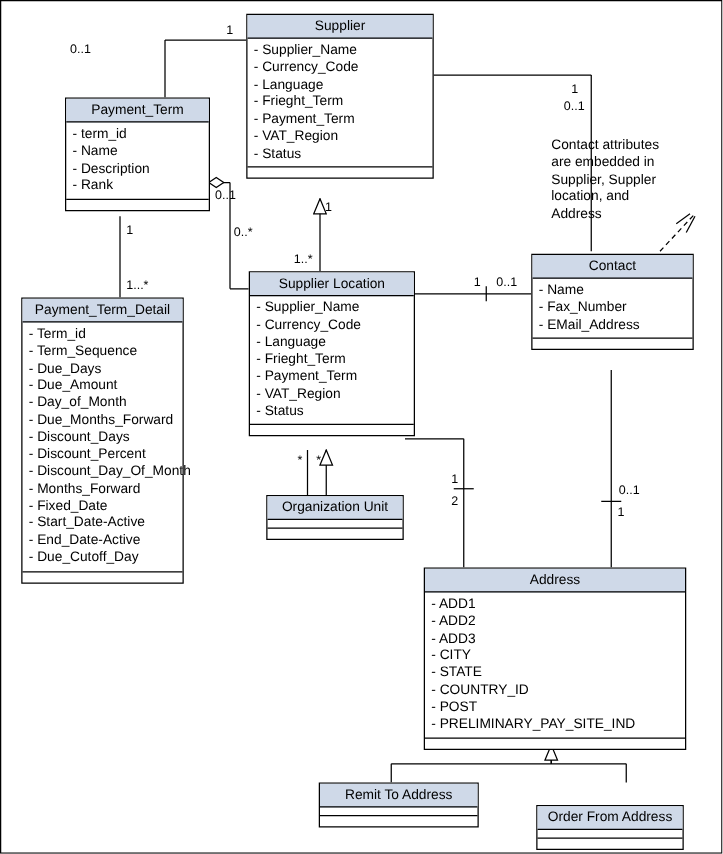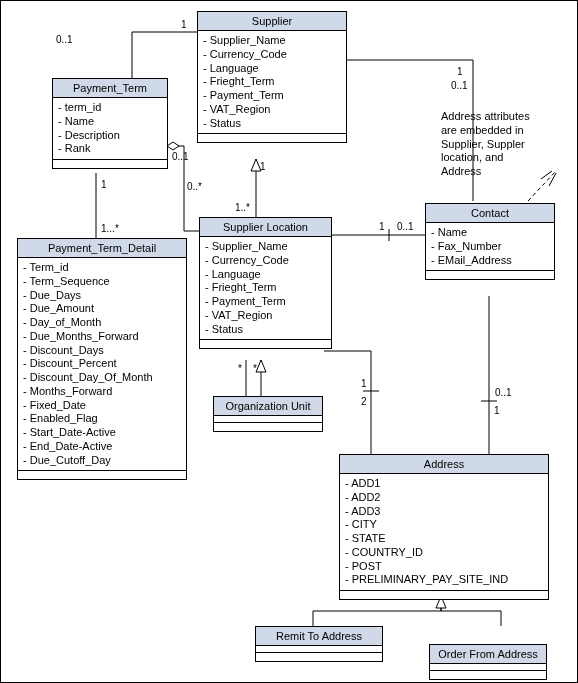--- a/index.html
+++ b/index.html
@@ -134,35 +134,34 @@
     <div class="hdr">Payment_Term</div>
     <div class="body">
       <div class="attr">- <span>term_id</span></div>
       <div class="attr">- <span>Name</span></div>
       <div class="attr">- <span>Description</span></div>
       <div class="attr">- <span>Rank</span></div>
     </div>
     <div class="ops"></div>
   </div>
 
-  <div class="cls" style="left:16px; top:237px; width:170px;">
+  <div class="cls" style="left:16px; top:237px; width:130px;">
     <div class="hdr">Payment_Term_Detail</div>
     <div class="body">
       <div class="attr">- <span>Term_id</span></div>
       <div class="attr">- <span>Term_Sequence</span></div>
       <div class="attr">- <span>Due_Days</span></div>
       <div class="attr">- <span>Due_Amount</span></div>
       <div class="attr">- <span>Day_of_Month</span></div>
       <div class="attr">- <span>Due_Months_Forward</span></div>
       <div class="attr">- <span>Discount_Days</span></div>
       <div class="attr">- <span>Discount_Percent</span></div>
       <div class="attr">- <span>Discount_Day_Of_Month</span></div>
       <div class="attr">- <span>Months_Forward</span></div>
       <div class="attr">- <span>Fixed_Date</span></div>
-      <div class="attr">- <span>Enabled_Flag</span></div>
       <div class="attr">- <span>Start_Date-Active</span></div>
       <div class="attr">- <span>End_Date-Active</span></div>
       <div class="attr">- <span>Due_Cutoff_Day</span></div>
     </div>
     <div class="ops"></div>
   </div>
 
   <div class="cls" style="left:198px; top:216px; width:133px;">
     <div class="hdr">Supplier Location</div>
     <div class="body">
@@ -214,21 +213,21 @@
     <div class="ops"></div>
   </div>
 
   <div class="cls" style="left:428px; top:643px; width:118px;">
     <div class="hdr">Order From Address</div>
     <div class="body empty"></div>
     <div class="ops"></div>
   </div>
 
   <div class="note" style="left:440px; top:109px; width:130px;">
-    <div>Address attributes</div>
+    <div>Contact attributes</div>
     <div>are embedded in</div>
     <div>Supplier, Suppler</div>
     <div>location, and</div>
     <div>Address</div>
   </div>
 
   <div class="lbl" style="left:180px; top:18px;">1</div>
   <div class="lbl" style="left:55px; top:33px;">0..1</div>
 
   <div class="lbl" style="left:100px; top:178px;">1</div>

